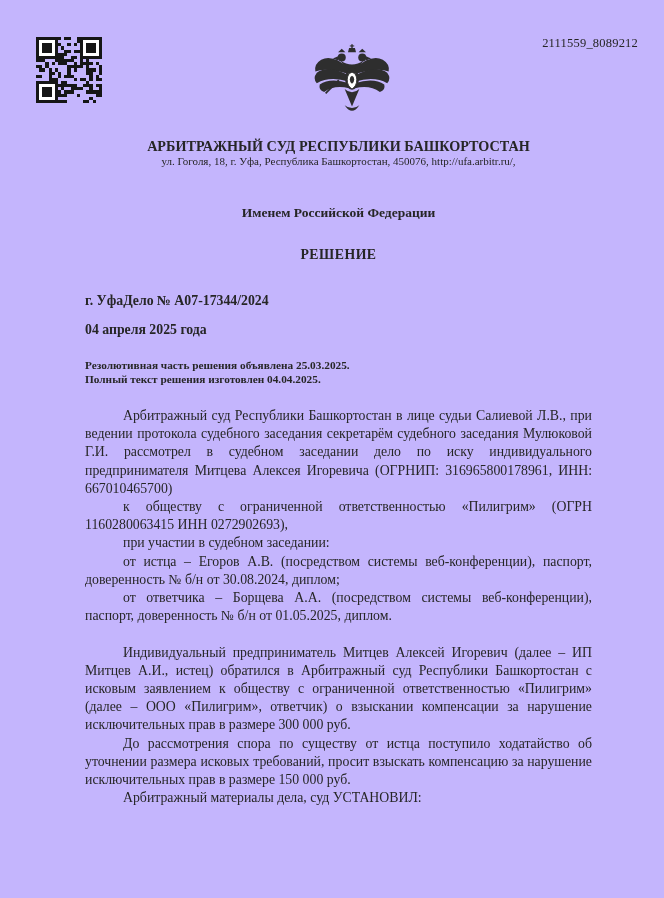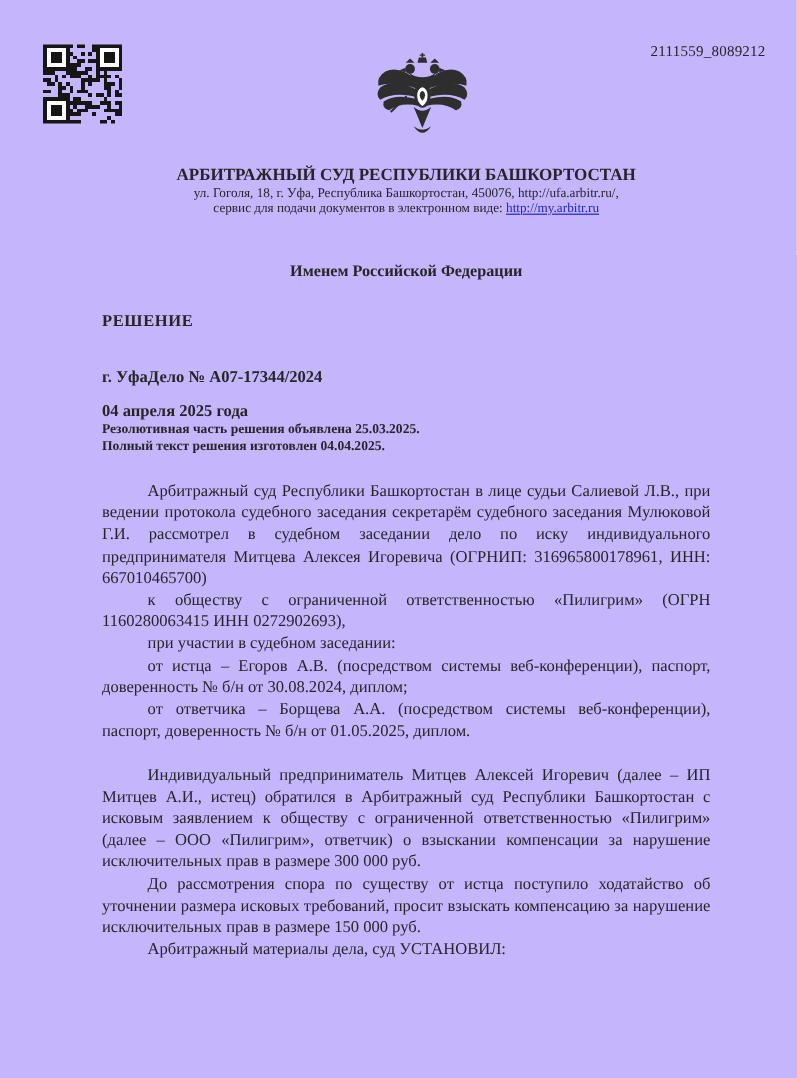--- a/index.html
+++ b/index.html
@@ -16,28 +16,28 @@
   .emblem { position: absolute; left: 308px; top: 42px; width: 88px; height: 94px; }
   .docnum {
     position: absolute; top: 36px; right: 26px;
     font-size: 12.5px; letter-spacing: .2px;
   }
   .content { position: absolute; left: 85px; top: 138px; width: 507px; }
   .court-name { font-weight: bold; text-align: center; font-size: 14.2px; line-height: 17px; }
   .addr, .service { text-align: center; font-size: 11px; line-height: 13px; }
   a.link, .link { color: #2323d6; text-decoration: underline; cursor: pointer; }
   .in-name { margin-top: 37px; text-align: center; font-weight: bold; font-size: 13.5px; line-height: 16px; }
-  .decision { margin-top: 26px; font-weight: bold; font-size: 13.8px; line-height: 16px; letter-spacing: .5px; }
+  .decision { margin-top: 26px; text-align: center; font-weight: bold; font-size: 13.8px; line-height: 16px; letter-spacing: .5px; }
   .case-row {
     margin-top: 29px; display: flex; justify-content: flex-start;
     font-weight: bold; font-size: 13.8px; line-height: 17px;
   }
   .date-line { margin-top: 12px; font-weight: bold; font-size: 13.8px; line-height: 17px; }
   .small-line { font-size: 11.3px; line-height: 13.5px; font-weight: bold; }
-  .small-line.first { margin-top: 1px; }
+  .small-line.first { margin-top: 21px; }
   .body-text { margin-top: 21px; font-size: 13.8px; line-height: 18.2px; text-align: justify; }
   .body-text p { margin: 0; text-indent: 38px; }
   .body-text p.gap-above { margin-top: 18.2px; }
 </style>
 </head>
 <body>
 
 <div class="page">
 
   <svg id="qr-svg" class="qr" viewBox="0 0 21 21" shape-rendering="crispEdges">
@@ -223,21 +223,20 @@
       <path d="M60 44 q3 1 3 5 q0 4 -3 6 q-3 -2 -3 -6 q0 -4 3 -5 z"></path>
     </g>
   </svg>
 
   <div class="docnum">2111559_8089212</div>
 
   <div class="content">
 
     <div class="court-name">АРБИТРАЖНЫЙ СУД РЕСПУБЛИКИ БАШКОРТОСТАН</div>
     <div class="addr">ул. Гоголя, 18, г. Уфа, Республика Башкортостан, 450076, http://ufa.arbitr.ru/,</div>
-    <div class="service"><span>сервис для подачи документов в электронном виде: </span><a class="link">http://my.arbitr.ru</a></div>
 
     <div class="in-name">Именем Российской Федерации</div>
     <div class="decision">РЕШЕНИЕ</div>
 
     <div class="case-row">
       <span>г. Уфа</span>
       <span>Дело № А07-17344/2024</span>
     </div>
     <div class="date-line">04 апреля 2025 года</div>
     <div class="small-line first">Резолютивная часть решения объявлена 25.03.2025.</div>

